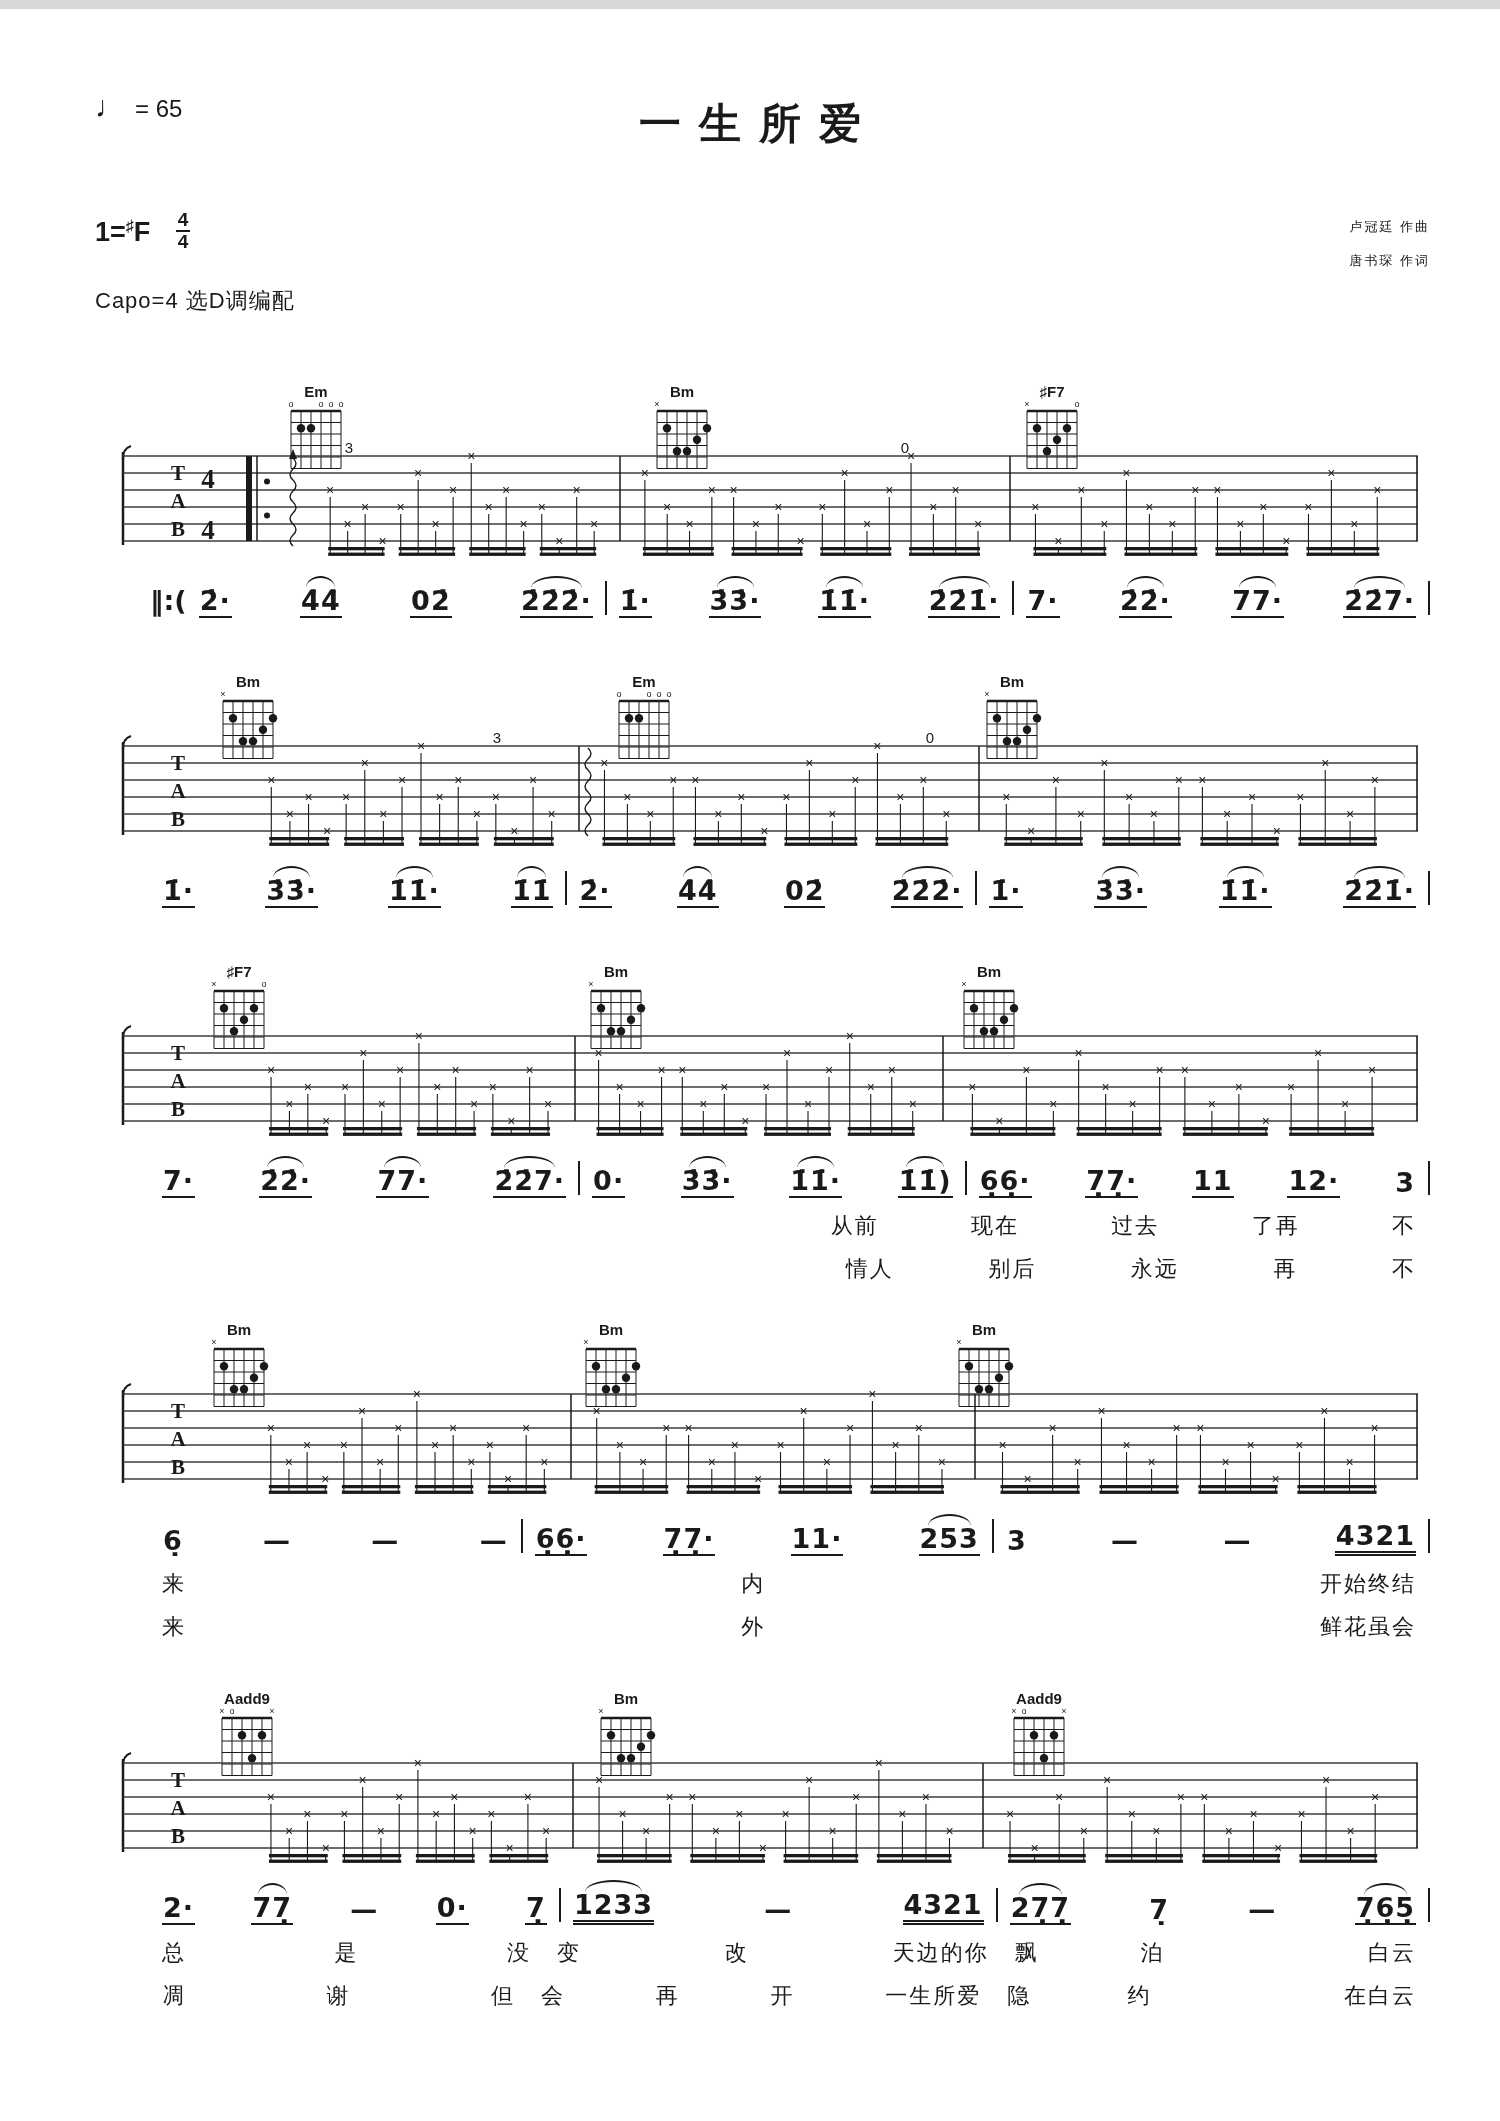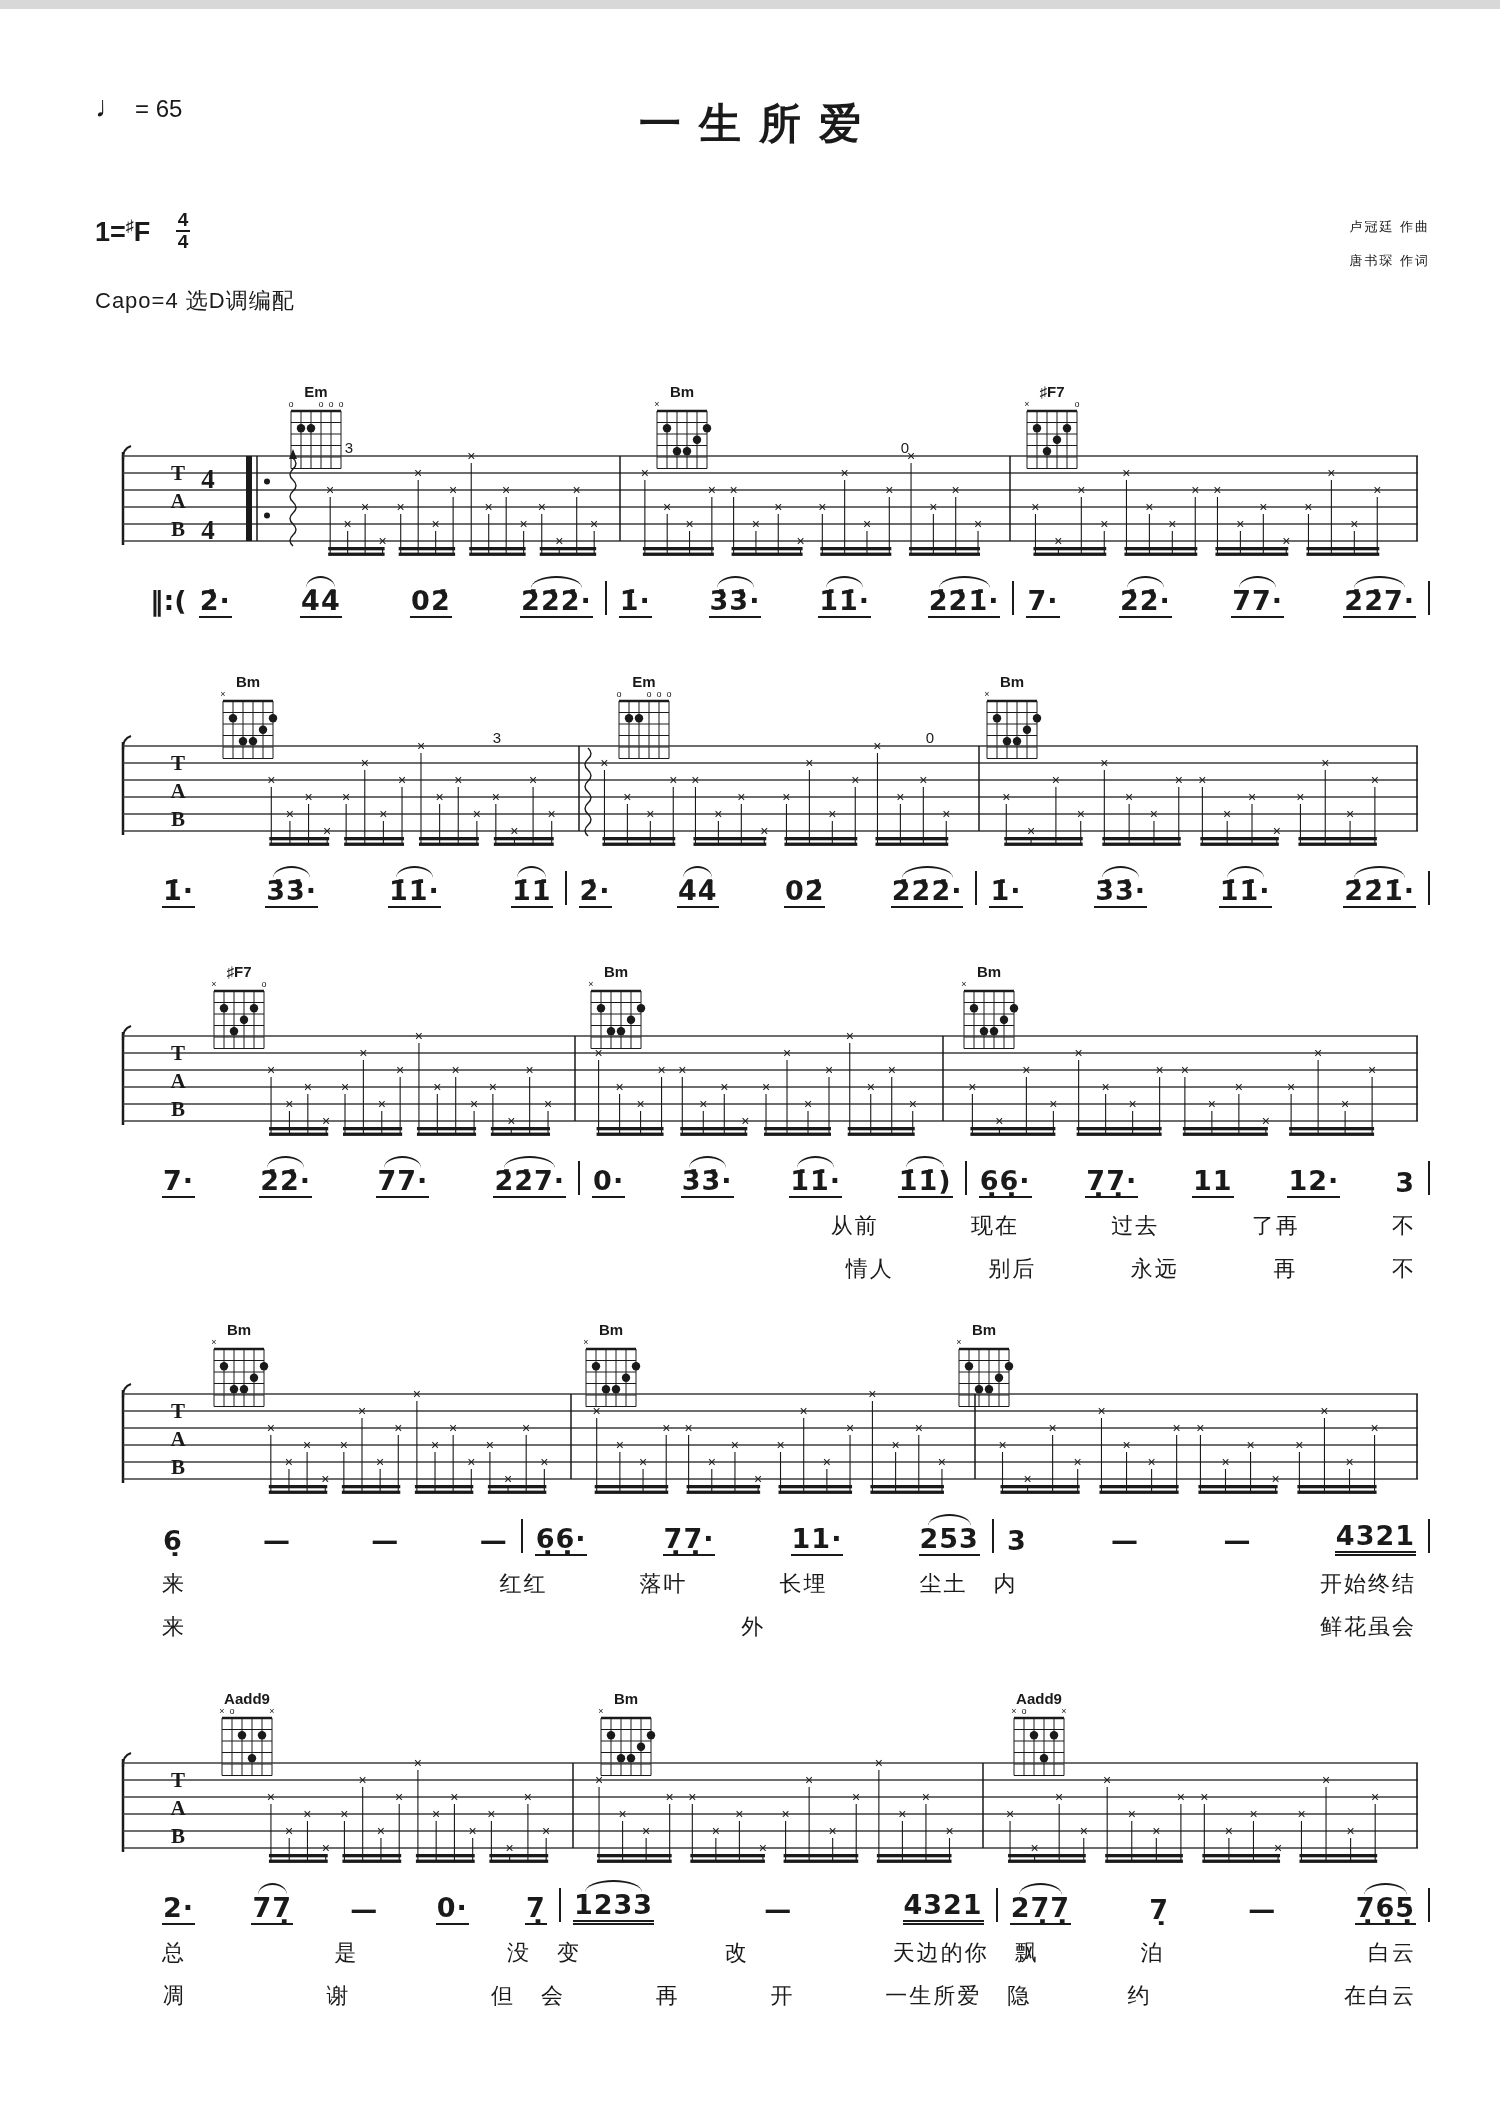--- a/index.html
+++ b/index.html
@@ -1012,26 +1012,20 @@
             <span class="jp-group">—</span>
             <span class="jp-group u2">4321</span>
           </div>
           <div class="jp-bar"></div>
         </div>
         <div class="lyric-line">
           <div class="ly-measure" style="flex-grow: 421;">
             <span class="ly-cell">来</span>
           </div>
           <div style="width: 2px;"></div>
-          <div class="ly-measure" style="flex-grow: 404;">
-            <span class="ly-cell">红红</span>
-            <span class="ly-cell">落叶</span>
-            <span class="ly-cell">长埋</span>
-            <span class="ly-cell">尘土</span>
-          </div>
           <div style="width: 2px;"></div>
           <div class="ly-measure" style="flex-grow: 443;">
             <span class="ly-cell">内</span>
             <span class="ly-cell"></span>
             <span class="ly-cell"></span>
             <span class="ly-cell">开始终结</span>
           </div>
           <div style="width: 2px;"></div>
         </div>
         <div class="lyric-line">

